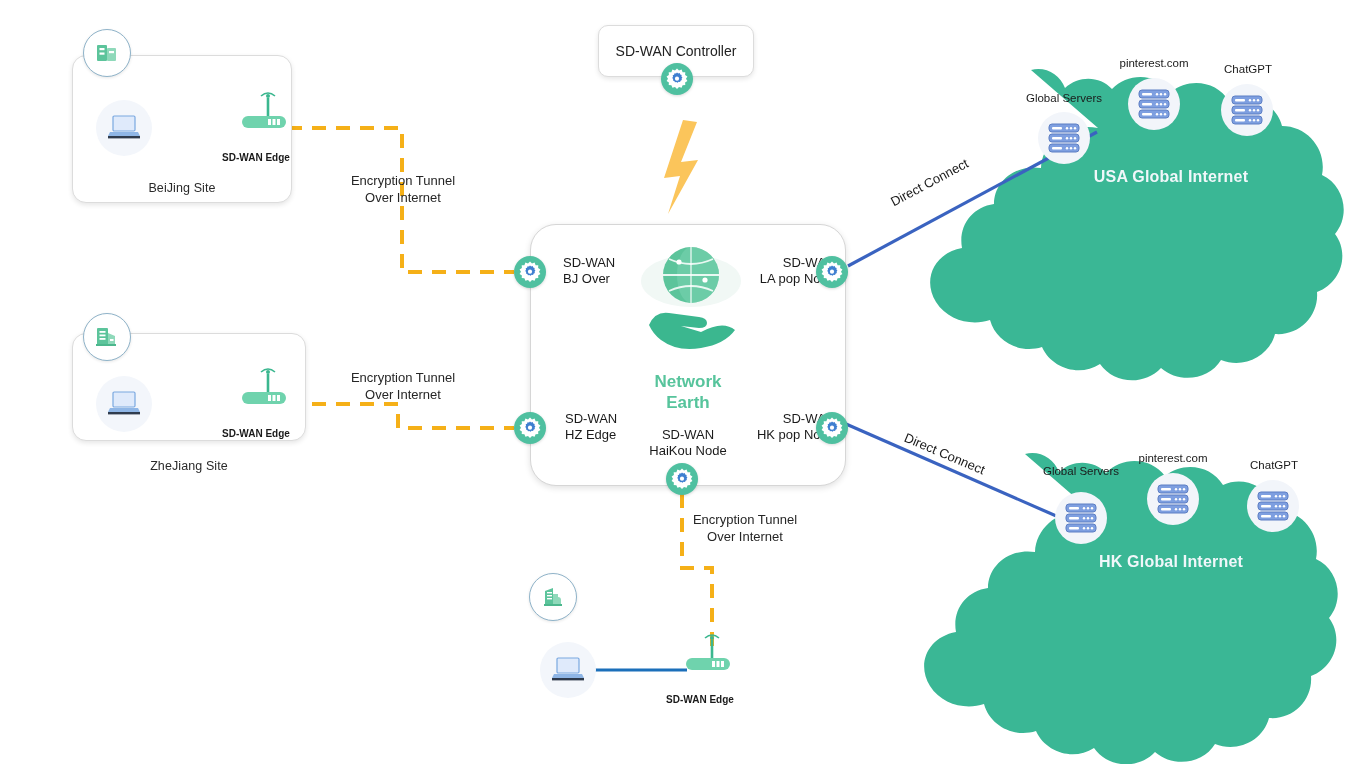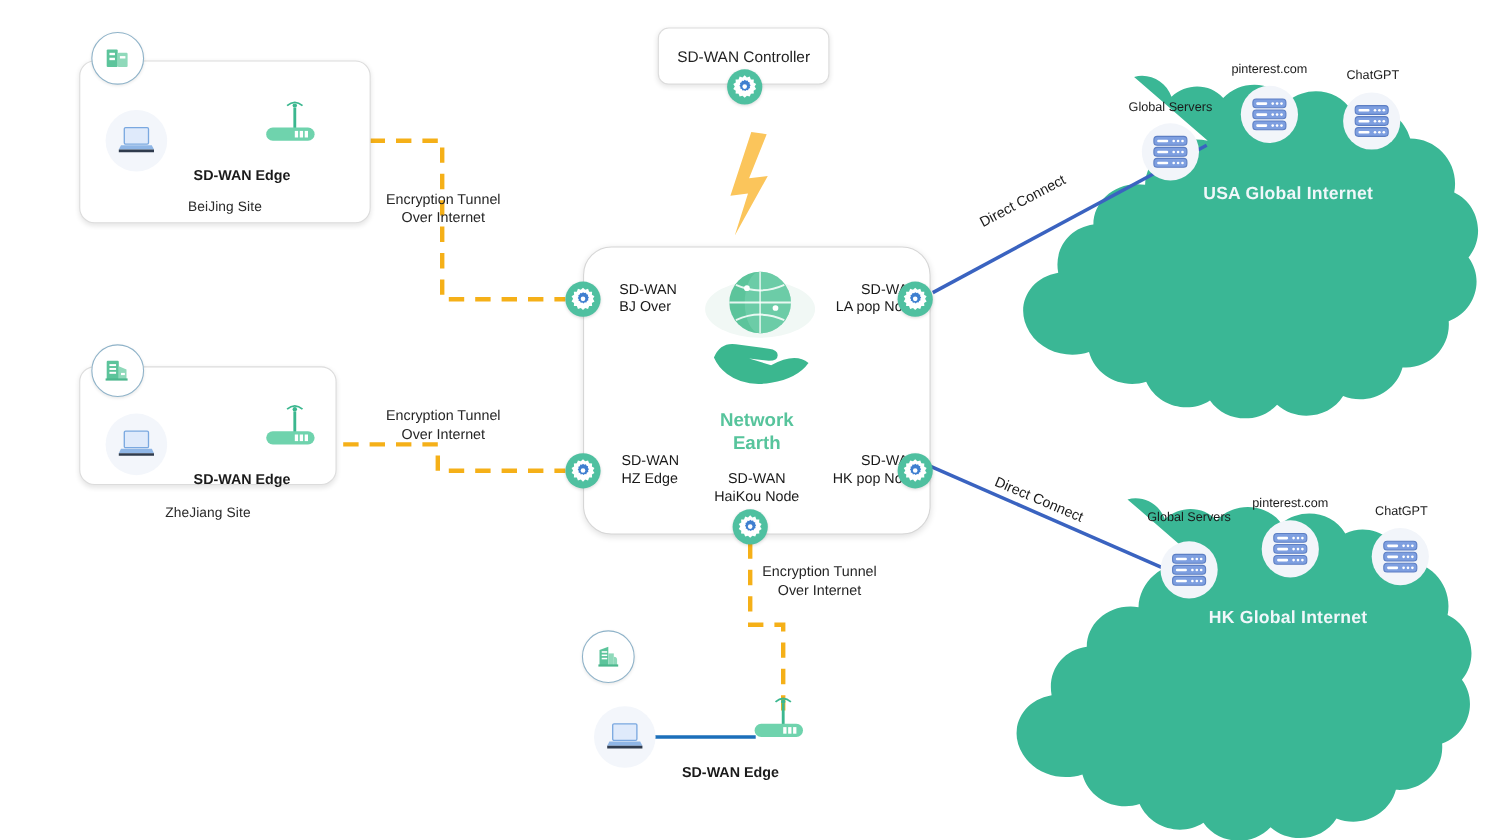--- a/index.html
+++ b/index.html
@@ -24,25 +24,25 @@
   .site-label {
     position: absolute;
     width: 100%;
     text-align: center;
     font-size: 12.5px;
     color: #2a2a2a;
     letter-spacing: .1px;
   }
   .edge-label {
     position: absolute;
-    font-size: 13px;
+    font-size: 10px;
     font-weight: bold;
     color: #1a1a1a;
     white-space: nowrap;
-    text-align: left;
+    text-align: center;
   }
 
   
   .badge-circle {
     position: absolute;
     width: 48px; height: 48px;
     border-radius: 50%;
     background: #ffffff;
     border: 1px solid #8fb3c9;
     display: flex; align-items: center; justify-content: center;
@@ -230,21 +230,21 @@
                L10 20 L7.4 20.8 L6.4 18.2 L3.7 18.1 L3.9 15.4 L1.6 14 L3 11.7
                L1.6 9.4 L3.9 8 L3.7 5.3 L6.4 5.2 L7.4 2.6 L10 3.4 Z" fill="#ffffff"></path>
       <path d="M12 5.6 l1.25 .85 1.4 -.35 .6 1.35 1.4 .5 -.25 1.45 1.0 1.05 -.85 1.2
                .35 1.4 -1.35 .6 -.5 1.4 -1.45 -.25 -1.05 1.0 -1.2 -.85 -1.4 .35
                -.6 -1.35 -1.4 -.5 .25 -1.45 -1.0 -1.05 .85 -1.2 -.35 -1.4 1.35 -.6
                .5 -1.4 1.45 .25 Z" fill="#3f7fd0"></path>
       <circle cx="12" cy="11.7" r="2.1" fill="#ffffff"></circle>
     </svg>
   </div>
 
-  <div class="site-box" style="left:72px; top:55px; width:265px; height:148px;">
+  <div class="site-box" style="left:72px; top:55px; width:220px; height:148px;">
     <div class="site-label" style="left:0; top:125px;">BeiJing Site</div>
   </div>
   <div class="badge-circle" style="left:83px; top:29px;">
     <svg width="26" height="26" viewBox="0 0 26 26">
       <rect x="3" y="5" width="10" height="16" rx="1" fill="#5cc49b"></rect>
       <rect x="13" y="8" width="9" height="13" rx="1" fill="#8fd9ba"></rect>
       <rect x="5.5" y="8" width="5" height="2.2" fill="#ffffff"></rect>
       <rect x="5.5" y="12.5" width="5" height="2.2" fill="#ffffff"></rect>
       <rect x="15" y="11" width="5" height="2.2" fill="#ffffff"></rect>
     </svg>

